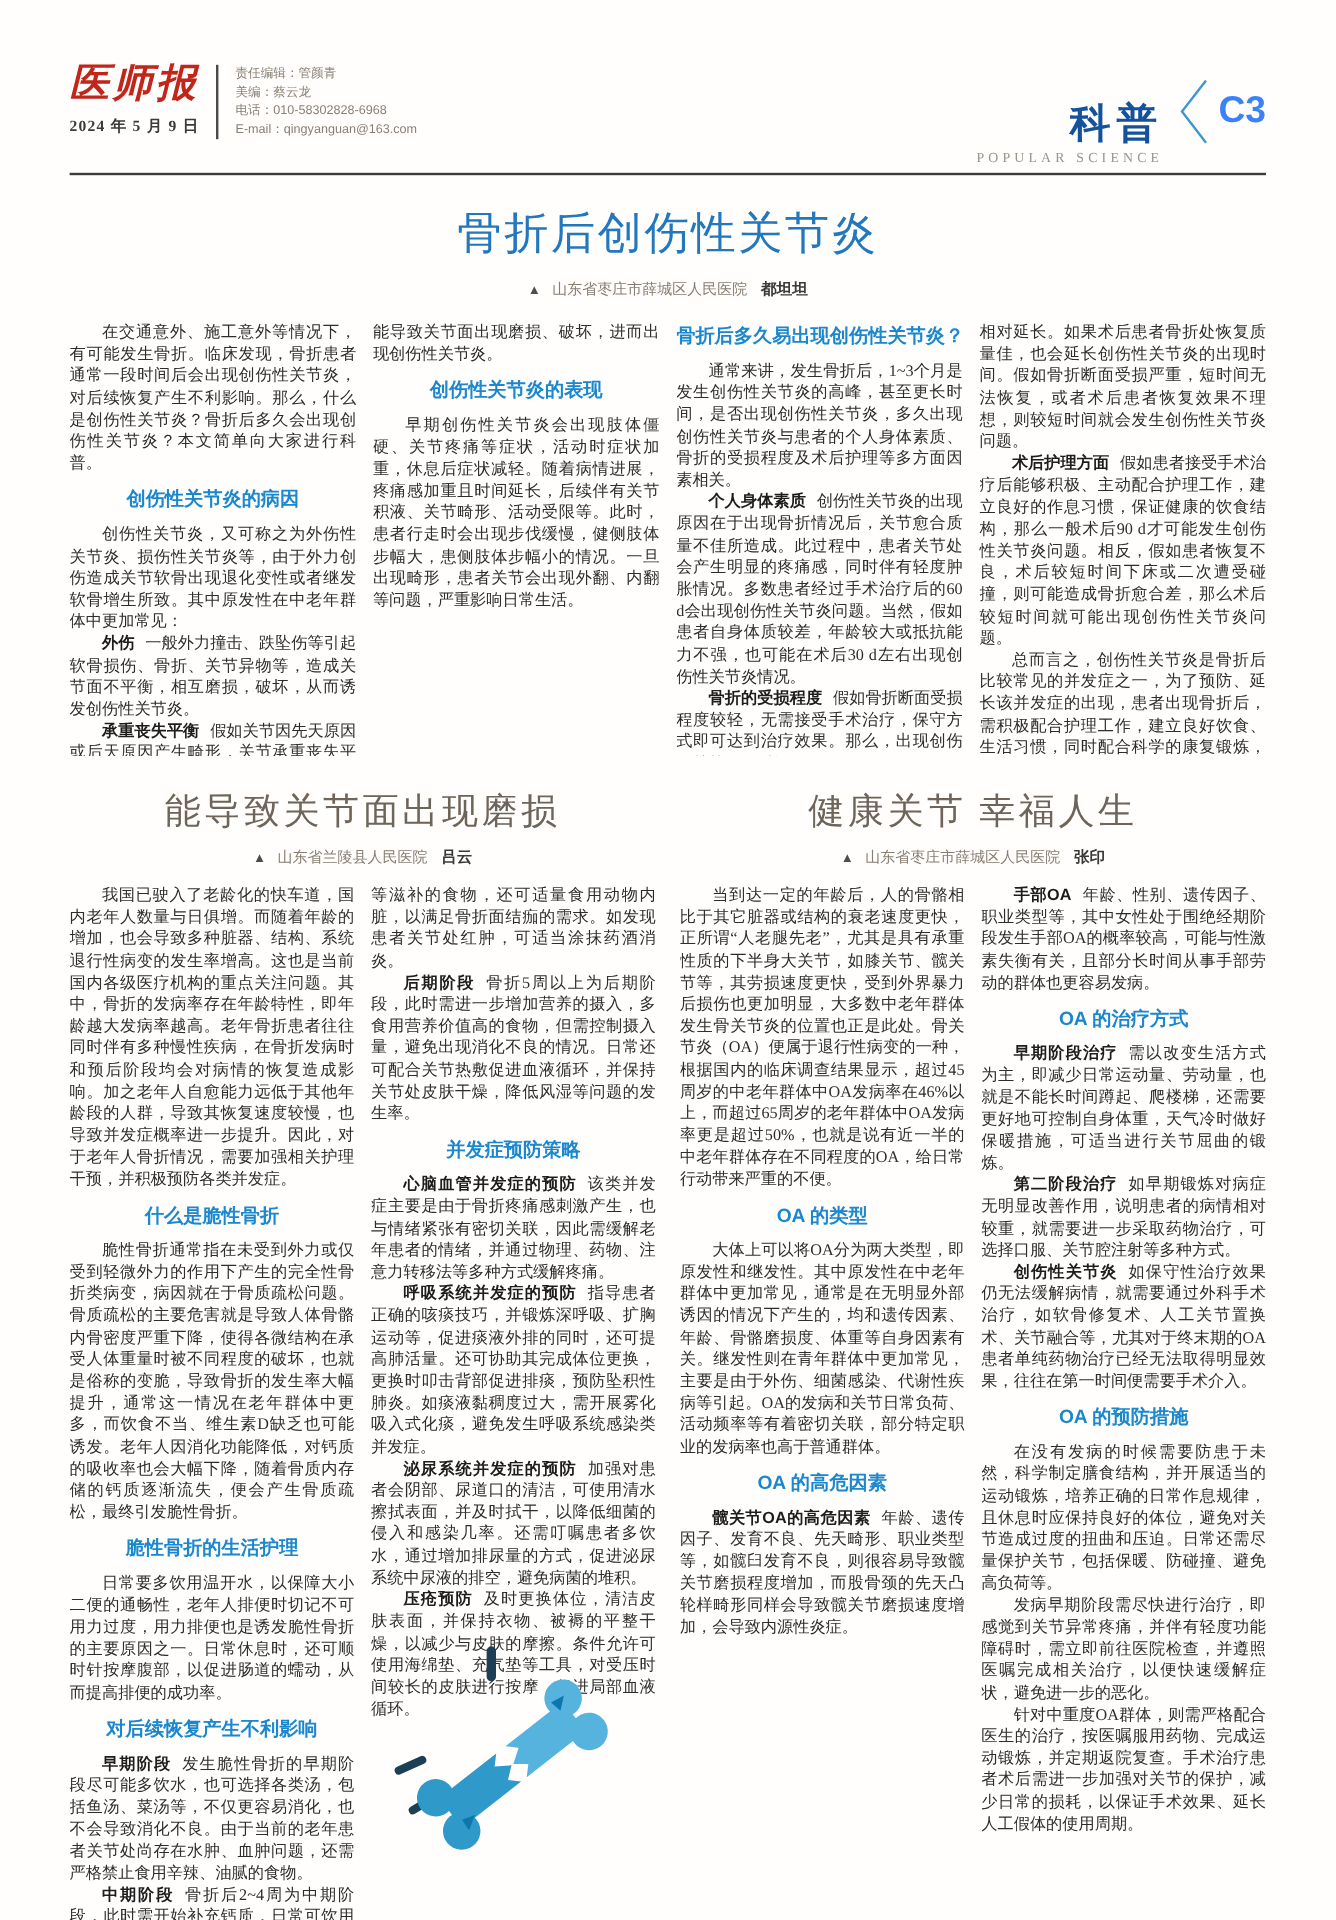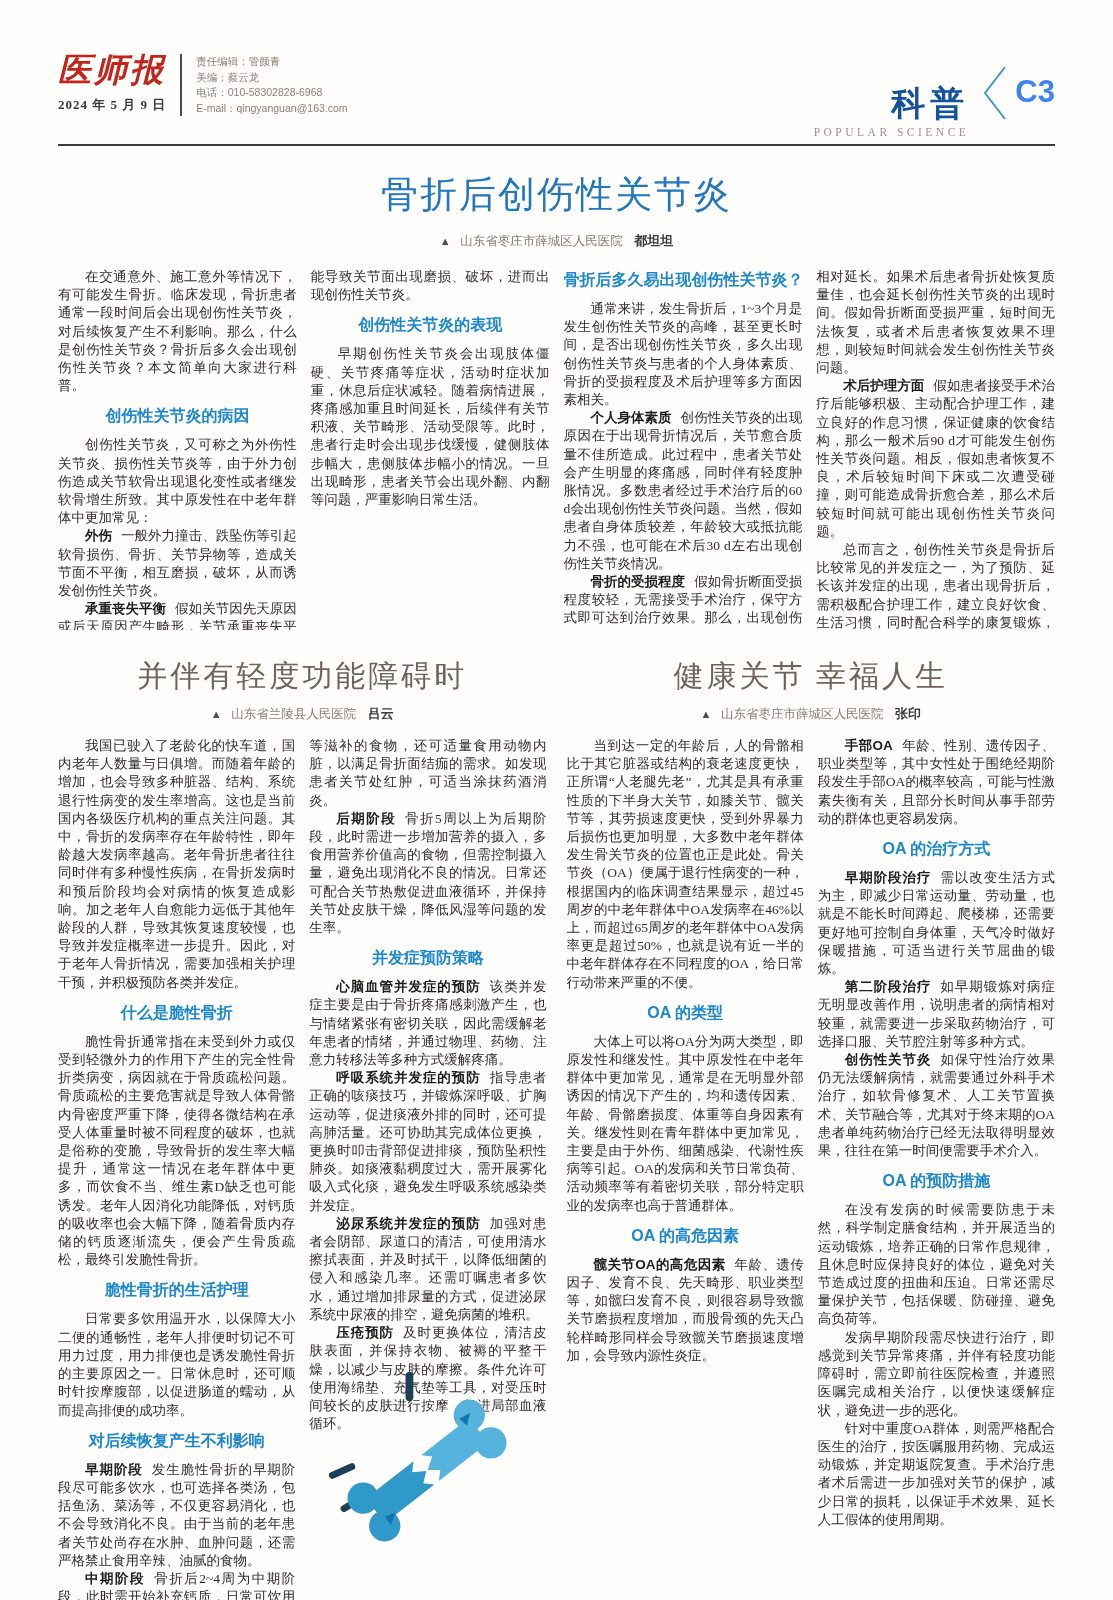--- a/index.html
+++ b/index.html
@@ -116,21 +116,21 @@
       <div class="col">
           <p class="para cont">相对延长。如果术后患者骨折处恢复质量佳，也会延长创伤性关节炎的出现时间。假如骨折断面受损严重，短时间无法恢复，或者术后患者恢复效果不理想，则较短时间就会发生创伤性关节炎问题。</p>
           <p class="para"><b class="lead">术后护理方面</b>假如患者接受手术治疗后能够积极、主动配合护理工作，建立良好的作息习惯，保证健康的饮食结构，那么一般术后90 d才可能发生创伤性关节炎问题。相反，假如患者恢复不良，术后较短时间下床或二次遭受碰撞，则可能造成骨折愈合差，那么术后较短时间就可能出现创伤性关节炎问题。</p>
           <p class="para">总而言之，创伤性关节炎是骨折后比较常见的并发症之一，为了预防、延长该并发症的出现，患者出现骨折后，需积极配合护理工作，建立良好饮食、生活习惯，同时配合科学的康复锻炼，从而促进骨折面的恢复，减少并发症的出现。</p>
         </div>
     </div>
   </section>
 
   <div class="lower">
     <section class="half">
-      <h2 class="sub-title">并伴有轻度功能障碍时</h2>
+      <h2 class="sub-title">能导致关节面出现磨损</h2>
       <div class="byline">
         <span class="tri">▲</span>
         <span class="org">山东省兰陵县人民医院</span>
         <b class="author">吕云</b>
       </div>
       <div class="cols cols2">
         <div class="col">
             <p class="para">我国已驶入了老龄化的快车道，国内老年人数量与日俱增。而随着年龄的增加，也会导致多种脏器、结构、系统退行性病变的发生率增高。这也是当前国内各级医疗机构的重点关注问题。其中，骨折的发病率存在年龄特性，即年龄越大发病率越高。老年骨折患者往往同时伴有多种慢性疾病，在骨折发病时和预后阶段均会对病情的恢复造成影响。加之老年人自愈能力远低于其他年龄段的人群，导致其恢复速度较慢，也导致并发症概率进一步提升。因此，对于老年人骨折情况，需要加强相关护理干预，并积极预防各类并发症。</p>
             <h3 class="sec-h">什么是脆性骨折</h3>
             <p class="para">脆性骨折通常指在未受到外力或仅受到轻微外力的作用下产生的完全性骨折类病变，病因就在于骨质疏松问题。骨质疏松的主要危害就是导致人体骨骼内骨密度严重下降，使得各微结构在承受人体重量时被不同程度的破坏，也就是俗称的变脆，导致骨折的发生率大幅提升，通常这一情况在老年群体中更多，而饮食不当、维生素D缺乏也可能诱发。老年人因消化功能降低，对钙质的吸收率也会大幅下降，随着骨质内存储的钙质逐渐流失，便会产生骨质疏松，最终引发脆性骨折。</p>

